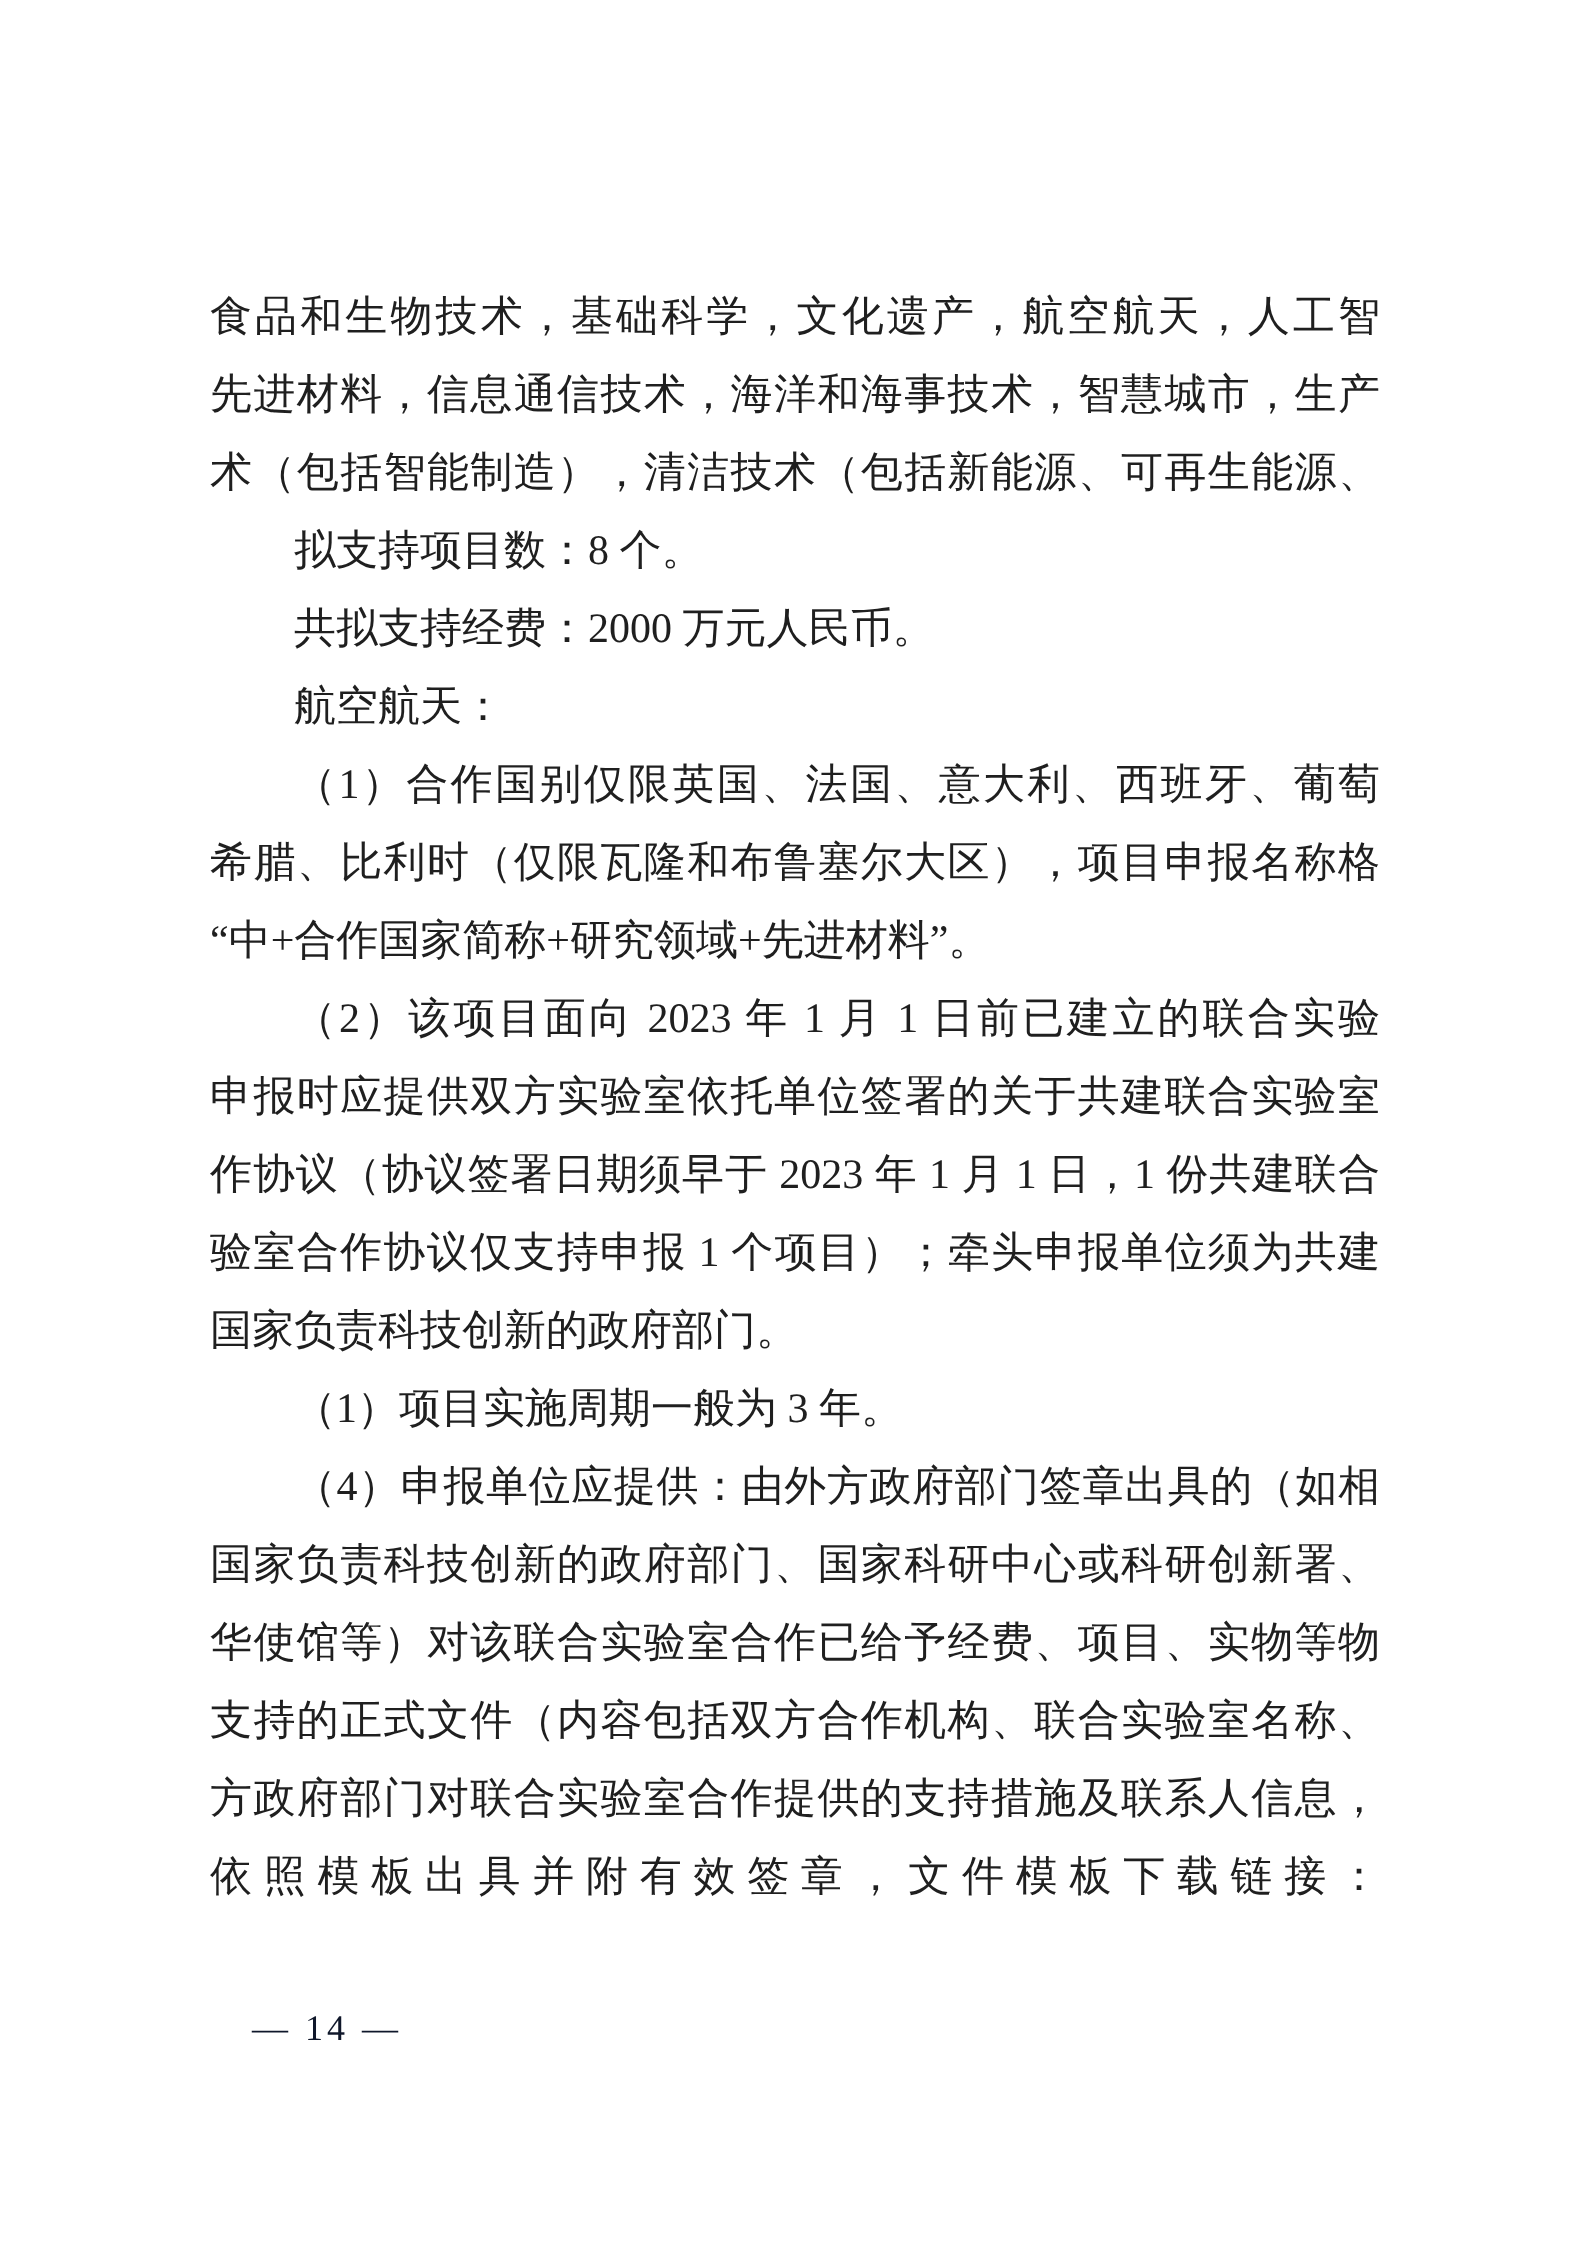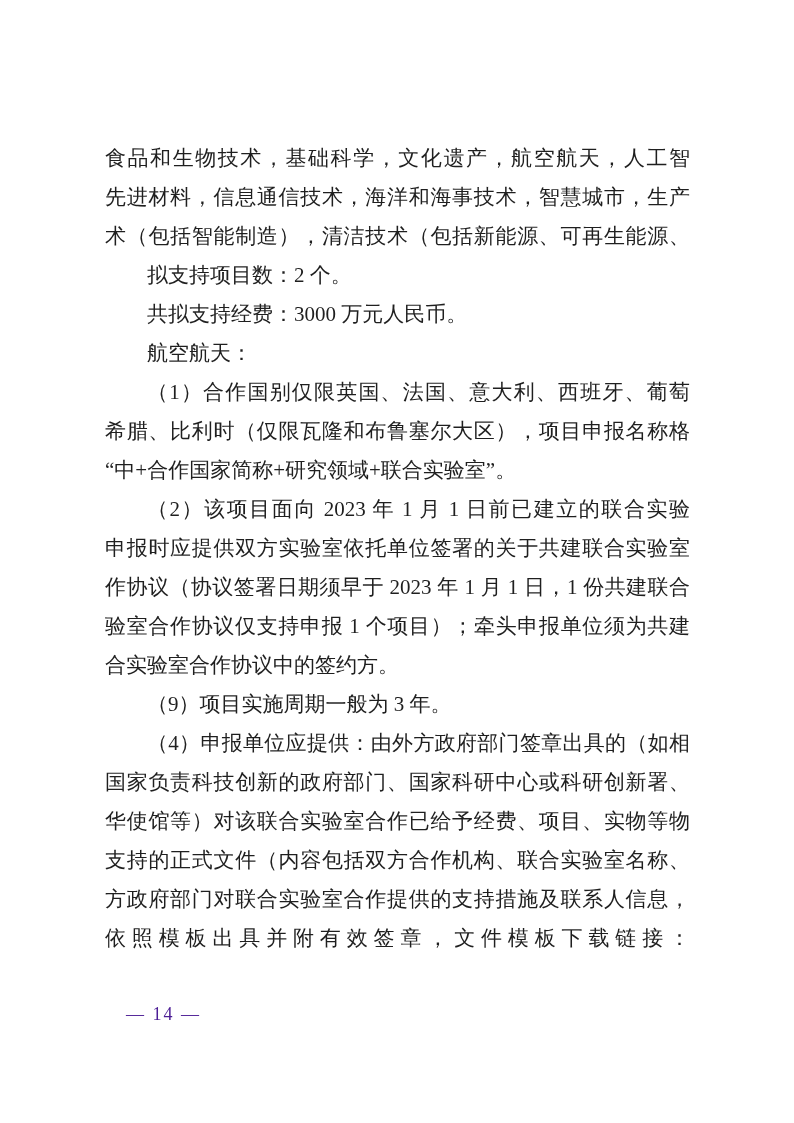--- a/index.html
+++ b/index.html
@@ -37,64 +37,64 @@
   }
   
   .indent { text-indent: 42px; }
   .footer {
     position: absolute;
     left: 126px;
     top: 1003px;
     font-size: 18px;
     line-height: 22px;
     letter-spacing: 2px;
-    color: #4c1d95;
+    color: #0f172a;
   }
 </style>
 </head>
 <body>
 
 <div class="page">
 
   <div class="content">
 
     <div class="para">
       <div class="line j">食品和生物技术，基础科学，文化遗产，航空航天，人工智能，</div>
       <div class="line j">先进材料，信息通信技术，海洋和海事技术，智慧城市，生产技</div>
       <div class="line j">术（包括智能制造），清洁技术（包括新能源、可再生能源、节能</div>
     </div>
 
     <div class="para">
-      <div class="line indent">拟支持项目数：2 个。</div>
+      <div class="line indent">拟支持项目数：8 个。</div>
     </div>
 
     <div class="para">
-      <div class="line indent">共拟支持经费：3000 万元人民币。</div>
+      <div class="line indent">共拟支持经费：2000 万元人民币。</div>
     </div>
 
     <div class="para">
       <div class="line indent">航空航天：</div>
     </div>
 
     <div class="para">
       <div class="line j indent">（1）合作国别仅限英国、法国、意大利、西班牙、葡萄牙、</div>
       <div class="line j">希腊、比利时（仅限瓦隆和布鲁塞尔大区），项目申报名称格式为</div>
-      <div class="line">“中+合作国家简称+研究领域+联合实验室”。</div>
+      <div class="line">“中+合作国家简称+研究领域+先进材料”。</div>
     </div>
 
     <div class="para">
       <div class="line j indent">（2）该项目面向 2023 年 1 月 1 日前已建立的联合实验室；</div>
       <div class="line j">申报时应提供双方实验室依托单位签署的关于共建联合实验室合</div>
       <div class="line j">作协议（协议签署日期须早于 2023 年 1 月 1 日，1 份共建联合实</div>
       <div class="line j">验室合作协议仅支持申报 1 个项目）；牵头申报单位须为共建联</div>
-      <div class="line">合实验室合作协议中的签约方。</div>
+      <div class="line">国家负责科技创新的政府部门。</div>
     </div>
 
     <div class="para">
-      <div class="line indent">（9）项目实施周期一般为 3 年。</div>
+      <div class="line indent">（1）项目实施周期一般为 3 年。</div>
     </div>
 
     <div class="para">
       <div class="line j indent">（4）申报单位应提供：由外方政府部门签章出具的（如相关</div>
       <div class="line j">国家负责科技创新的政府部门、国家科研中心或科研创新署、驻</div>
       <div class="line j">华使馆等）对该联合实验室合作已给予经费、项目、实物等物质</div>
       <div class="line j">支持的正式文件（内容包括双方合作机构、联合实验室名称、外</div>
       <div class="line j">方政府部门对联合实验室合作提供的支持措施及联系人信息，须</div>
       <div class="line j">依照模板出具并附有效签章，文件模板下载链接：https://service.</div>
     </div>

